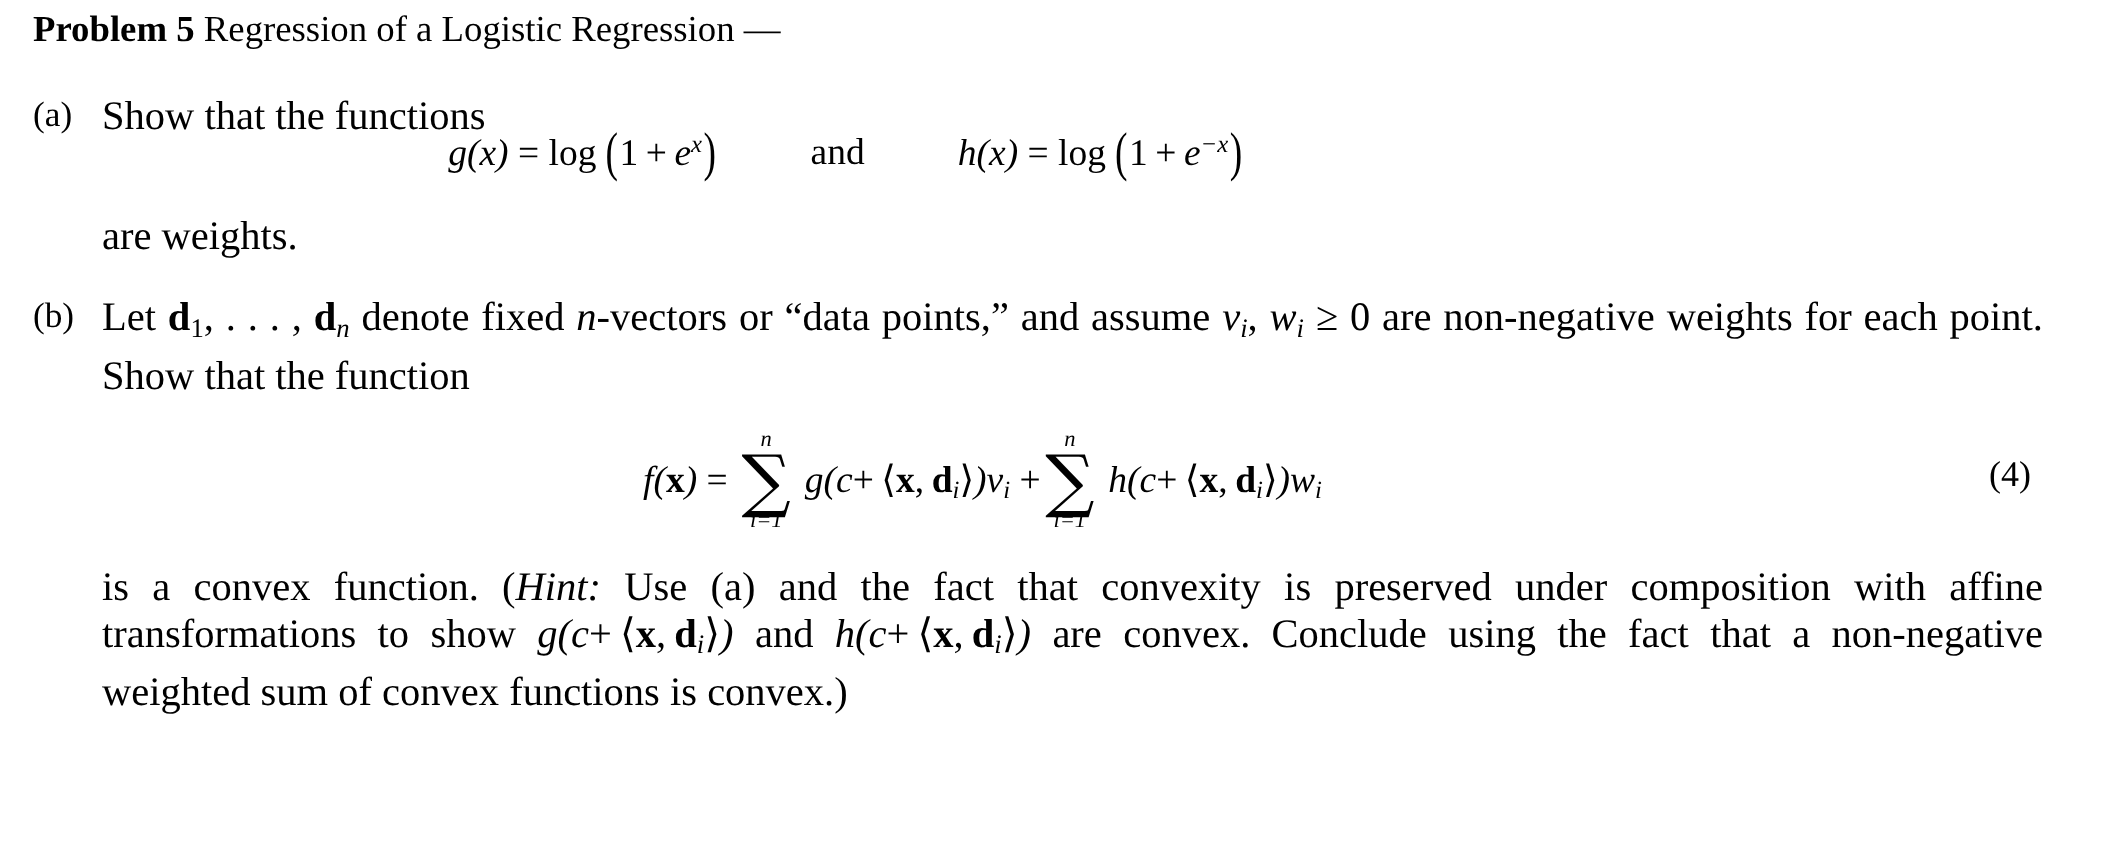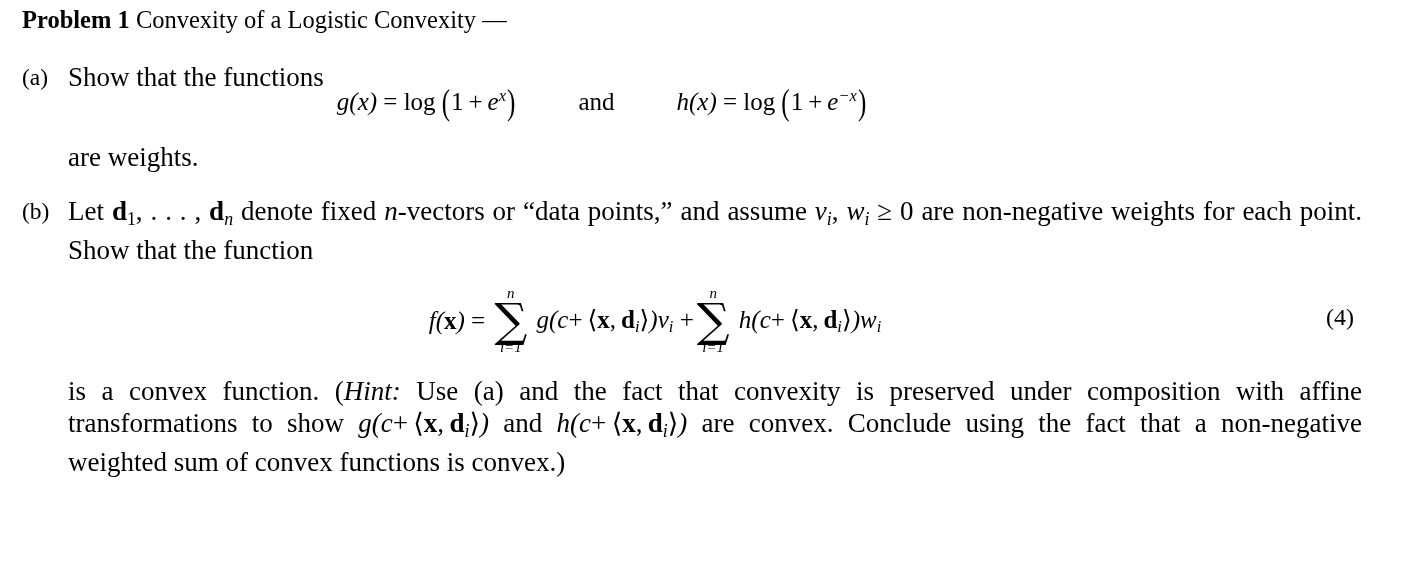--- a/index.html
+++ b/index.html
@@ -93,21 +93,20 @@
 
   
   .display-eq-a {
     position: absolute;
     left: 0;
     top: 86px;
     width: 1128px;
     text-align: center;
     font-size: 25px;
     white-space: nowrap;
-    padding-left: 38px;
   }
   .display-eq-a .gap {
     display: inline-block;
     width: 62px;
   }
 
   
   .display-eq-4 {
     position: absolute;
     left: 0;
@@ -181,22 +180,22 @@
   .hint-em { font-style: italic; }
 
   .nowrap { white-space: nowrap; }
 </style>
 </head>
 <body>
 
 <div class="page">
 
   <div class="problem-heading">
-    <span class="label">Problem 1</span>
-    <span class="title">Convexity of a Logistic Convexity —</span>
+    <span class="label">Problem 5</span>
+    <span class="title">Regression of a Logistic Regression —</span>
   </div>
 
   <div class="item" id="item-a">
     <div class="item-marker">(a)</div>
     <div class="item-body">
       <div class="para first-line-plain">Show that the functions</div>
     </div>
   </div>
 
   <div class="display-eq-a">

